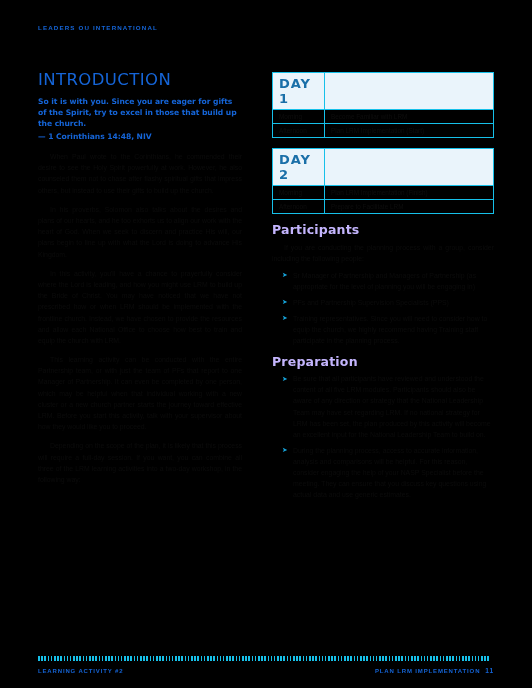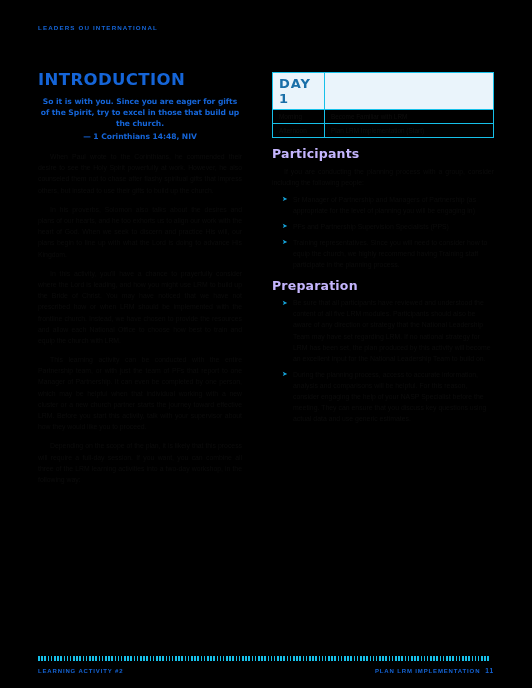--- a/index.html
+++ b/index.html
@@ -42,37 +42,36 @@
   .col-right {
     position: absolute;
     left: 272px;
     top: 72px;
     width: 222px;
   }
 
   h1.section-title {
     margin: 0 0 7px 0;
     font-size: 16.5px;
-    font-weight: bold;
+    font-weight: normal;
     letter-spacing: 0.4px;
     color: #1565d8;
     font-family: "DejaVu Sans", sans-serif;
     text-transform: uppercase;
     line-height: 1;
   }
 
   .scripture {
     margin: 0 0 9px 0;
     font-size: 7.6px;
     line-height: 1.50;
     font-weight: bold;
     color: #1565d8;
     font-family: "DejaVu Sans", sans-serif;
     letter-spacing: -0.05px;
-    text-align: center;
   }
   .scripture .ref {
     display: block;
     margin-top: 1px;
   }
 
   .body-p {
     margin: 0 0 8px 0;
     font-size: 6.9px;
     line-height: 1.62;
@@ -244,20 +243,36 @@
           <td class="slot">Morning</td>
           <td>Become Familiar with LRM</td>
         </tr>
         <tr>
           <td class="slot">Afternoon</td>
           <td>Plan LRM Implementation (Start)</td>
         </tr>
       </tbody>
     </table>
 
+    <table class="sched">
+      <tbody>
+        <tr class="day-row">
+          <td class="day-label">DAY 2</td>
+          <td></td>
+        </tr>
+        <tr>
+          <td class="slot">Morning</td>
+          <td>Plan LRM Implementation (Finish)</td>
+        </tr>
+        <tr>
+          <td class="slot">Afternoon</td>
+          <td>Prepare to Facilitate LRM</td>
+        </tr>
+      </tbody>
+    </table>
 
     <h2 class="sub-title">Participants</h2>
     <p class="intro-p">If you are conducting the planning process with a group, consider including the following people:</p>
     <ul class="bullets">
       <li>
         <span class="bullet-mark">➤</span>
         <span>Sr Manager of Partnership and Managers of Partnership (as appropriate for the level of planning you will be engaging in)</span>
       </li>
       <li>
         <span class="bullet-mark">➤</span>

